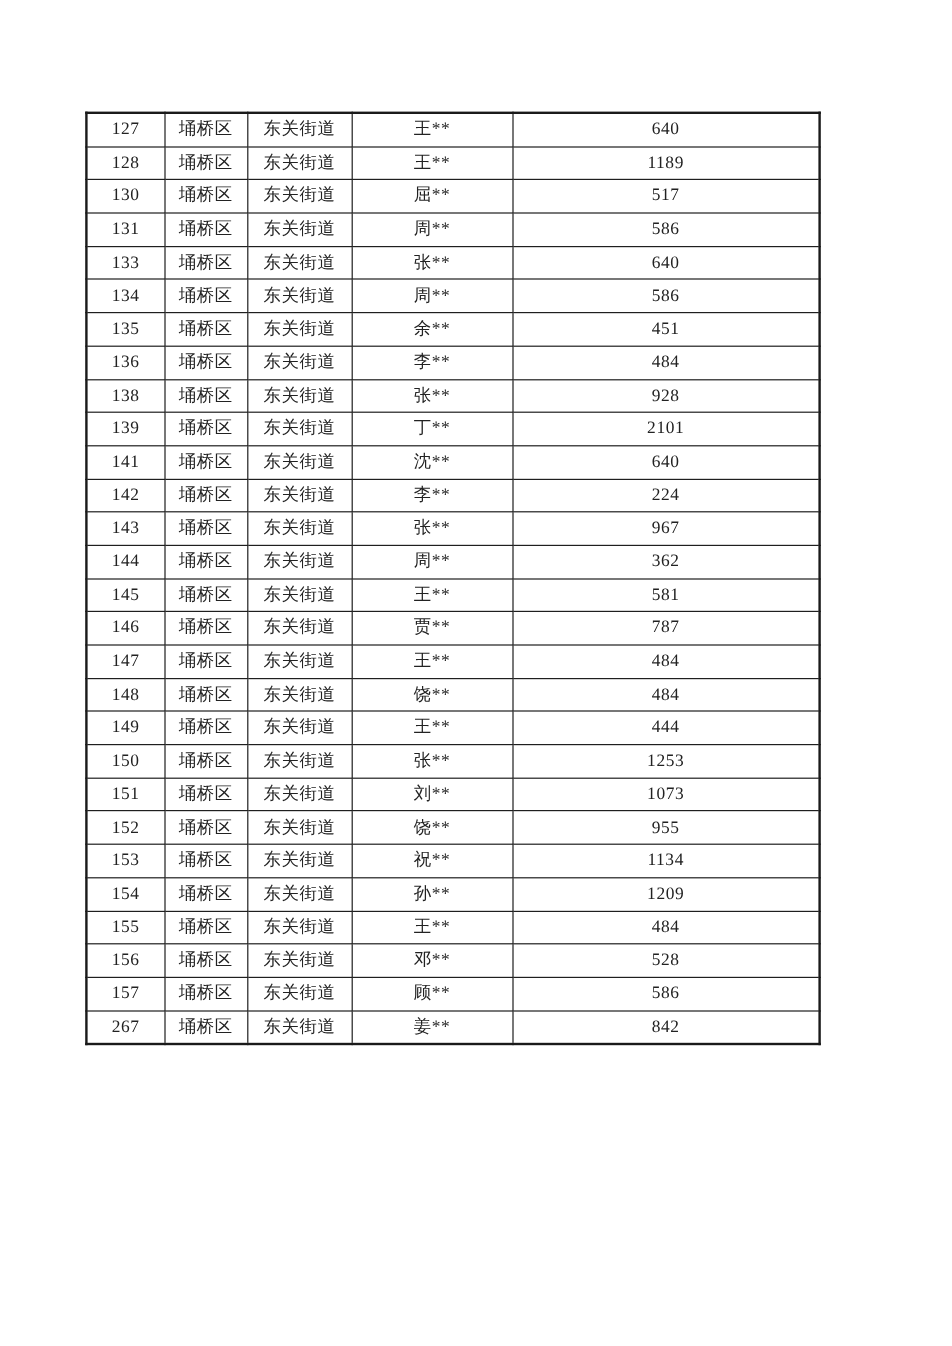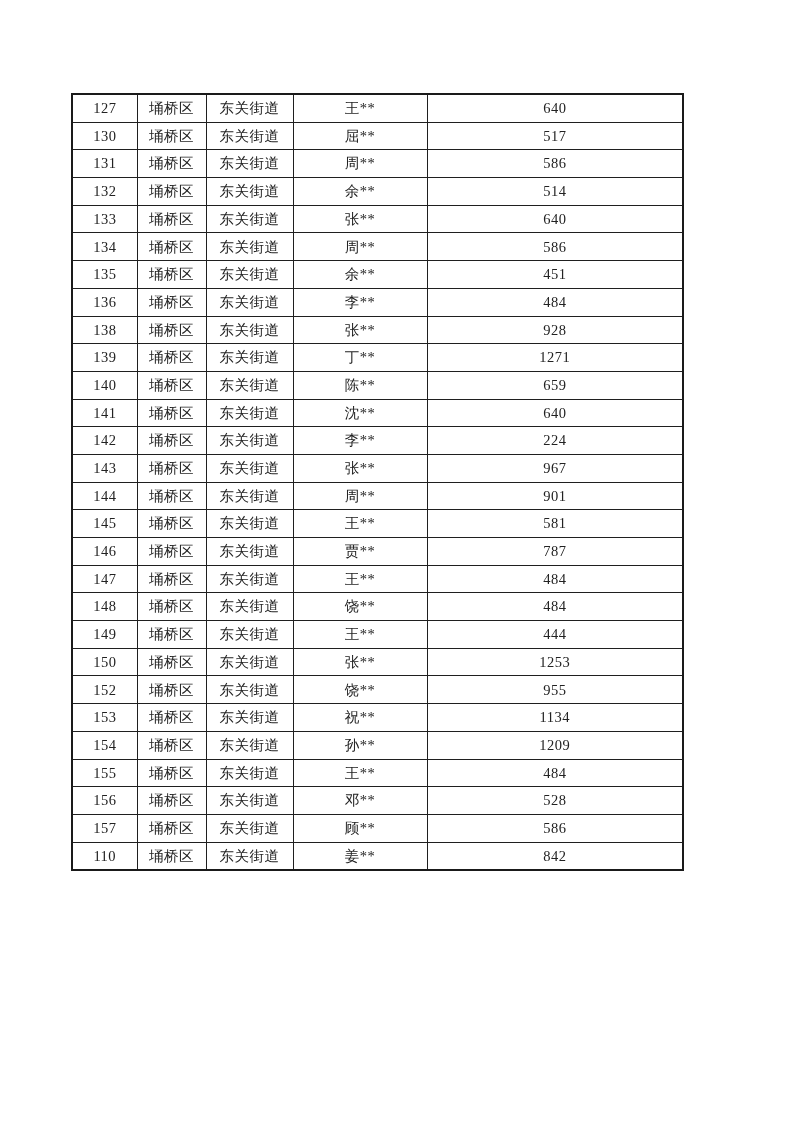--- a/index.html
+++ b/index.html
@@ -65,41 +65,41 @@
       </colgroup>
       <tbody id="roster-body">
           <tr>
     <td>127</td>
     <td>埇桥区</td>
     <td>东关街道</td>
     <td>王**</td>
     <td>640</td>
   </tr>
           <tr>
+    <td>128</td>
+    <td>埇桥区</td>
+    <td>东关街道</td>
+    <td>王**</td>
+    <td>1189</td>
+  </tr>
+          <tr>
     <td>130</td>
     <td>埇桥区</td>
     <td>东关街道</td>
     <td>屈**</td>
     <td>517</td>
   </tr>
           <tr>
     <td>131</td>
     <td>埇桥区</td>
     <td>东关街道</td>
     <td>周**</td>
     <td>586</td>
   </tr>
           <tr>
-    <td>132</td>
-    <td>埇桥区</td>
-    <td>东关街道</td>
-    <td>余**</td>
-    <td>514</td>
-  </tr>
-          <tr>
     <td>133</td>
     <td>埇桥区</td>
     <td>东关街道</td>
     <td>张**</td>
     <td>640</td>
   </tr>
           <tr>
     <td>134</td>
     <td>埇桥区</td>
     <td>东关街道</td>
@@ -125,28 +125,21 @@
     <td>埇桥区</td>
     <td>东关街道</td>
     <td>张**</td>
     <td>928</td>
   </tr>
           <tr>
     <td>139</td>
     <td>埇桥区</td>
     <td>东关街道</td>
     <td>丁**</td>
-    <td>1271</td>
-  </tr>
-          <tr>
-    <td>140</td>
-    <td>埇桥区</td>
-    <td>东关街道</td>
-    <td>陈**</td>
-    <td>659</td>
+    <td>2101</td>
   </tr>
           <tr>
     <td>141</td>
     <td>埇桥区</td>
     <td>东关街道</td>
     <td>沈**</td>
     <td>640</td>
   </tr>
           <tr>
     <td>142</td>
@@ -160,21 +153,21 @@
     <td>埇桥区</td>
     <td>东关街道</td>
     <td>张**</td>
     <td>967</td>
   </tr>
           <tr>
     <td>144</td>
     <td>埇桥区</td>
     <td>东关街道</td>
     <td>周**</td>
-    <td>901</td>
+    <td>362</td>
   </tr>
           <tr>
     <td>145</td>
     <td>埇桥区</td>
     <td>东关街道</td>
     <td>王**</td>
     <td>581</td>
   </tr>
           <tr>
     <td>146</td>
@@ -205,20 +198,27 @@
     <td>444</td>
   </tr>
           <tr>
     <td>150</td>
     <td>埇桥区</td>
     <td>东关街道</td>
     <td>张**</td>
     <td>1253</td>
   </tr>
           <tr>
+    <td>151</td>
+    <td>埇桥区</td>
+    <td>东关街道</td>
+    <td>刘**</td>
+    <td>1073</td>
+  </tr>
+          <tr>
     <td>152</td>
     <td>埇桥区</td>
     <td>东关街道</td>
     <td>饶**</td>
     <td>955</td>
   </tr>
           <tr>
     <td>153</td>
     <td>埇桥区</td>
     <td>东关街道</td>
@@ -247,21 +247,21 @@
     <td>528</td>
   </tr>
           <tr>
     <td>157</td>
     <td>埇桥区</td>
     <td>东关街道</td>
     <td>顾**</td>
     <td>586</td>
   </tr>
           <tr>
-    <td>110</td>
+    <td>267</td>
     <td>埇桥区</td>
     <td>东关街道</td>
     <td>姜**</td>
     <td>842</td>
   </tr>
         </tbody>
     </table>
   </div>
 </div>
 

